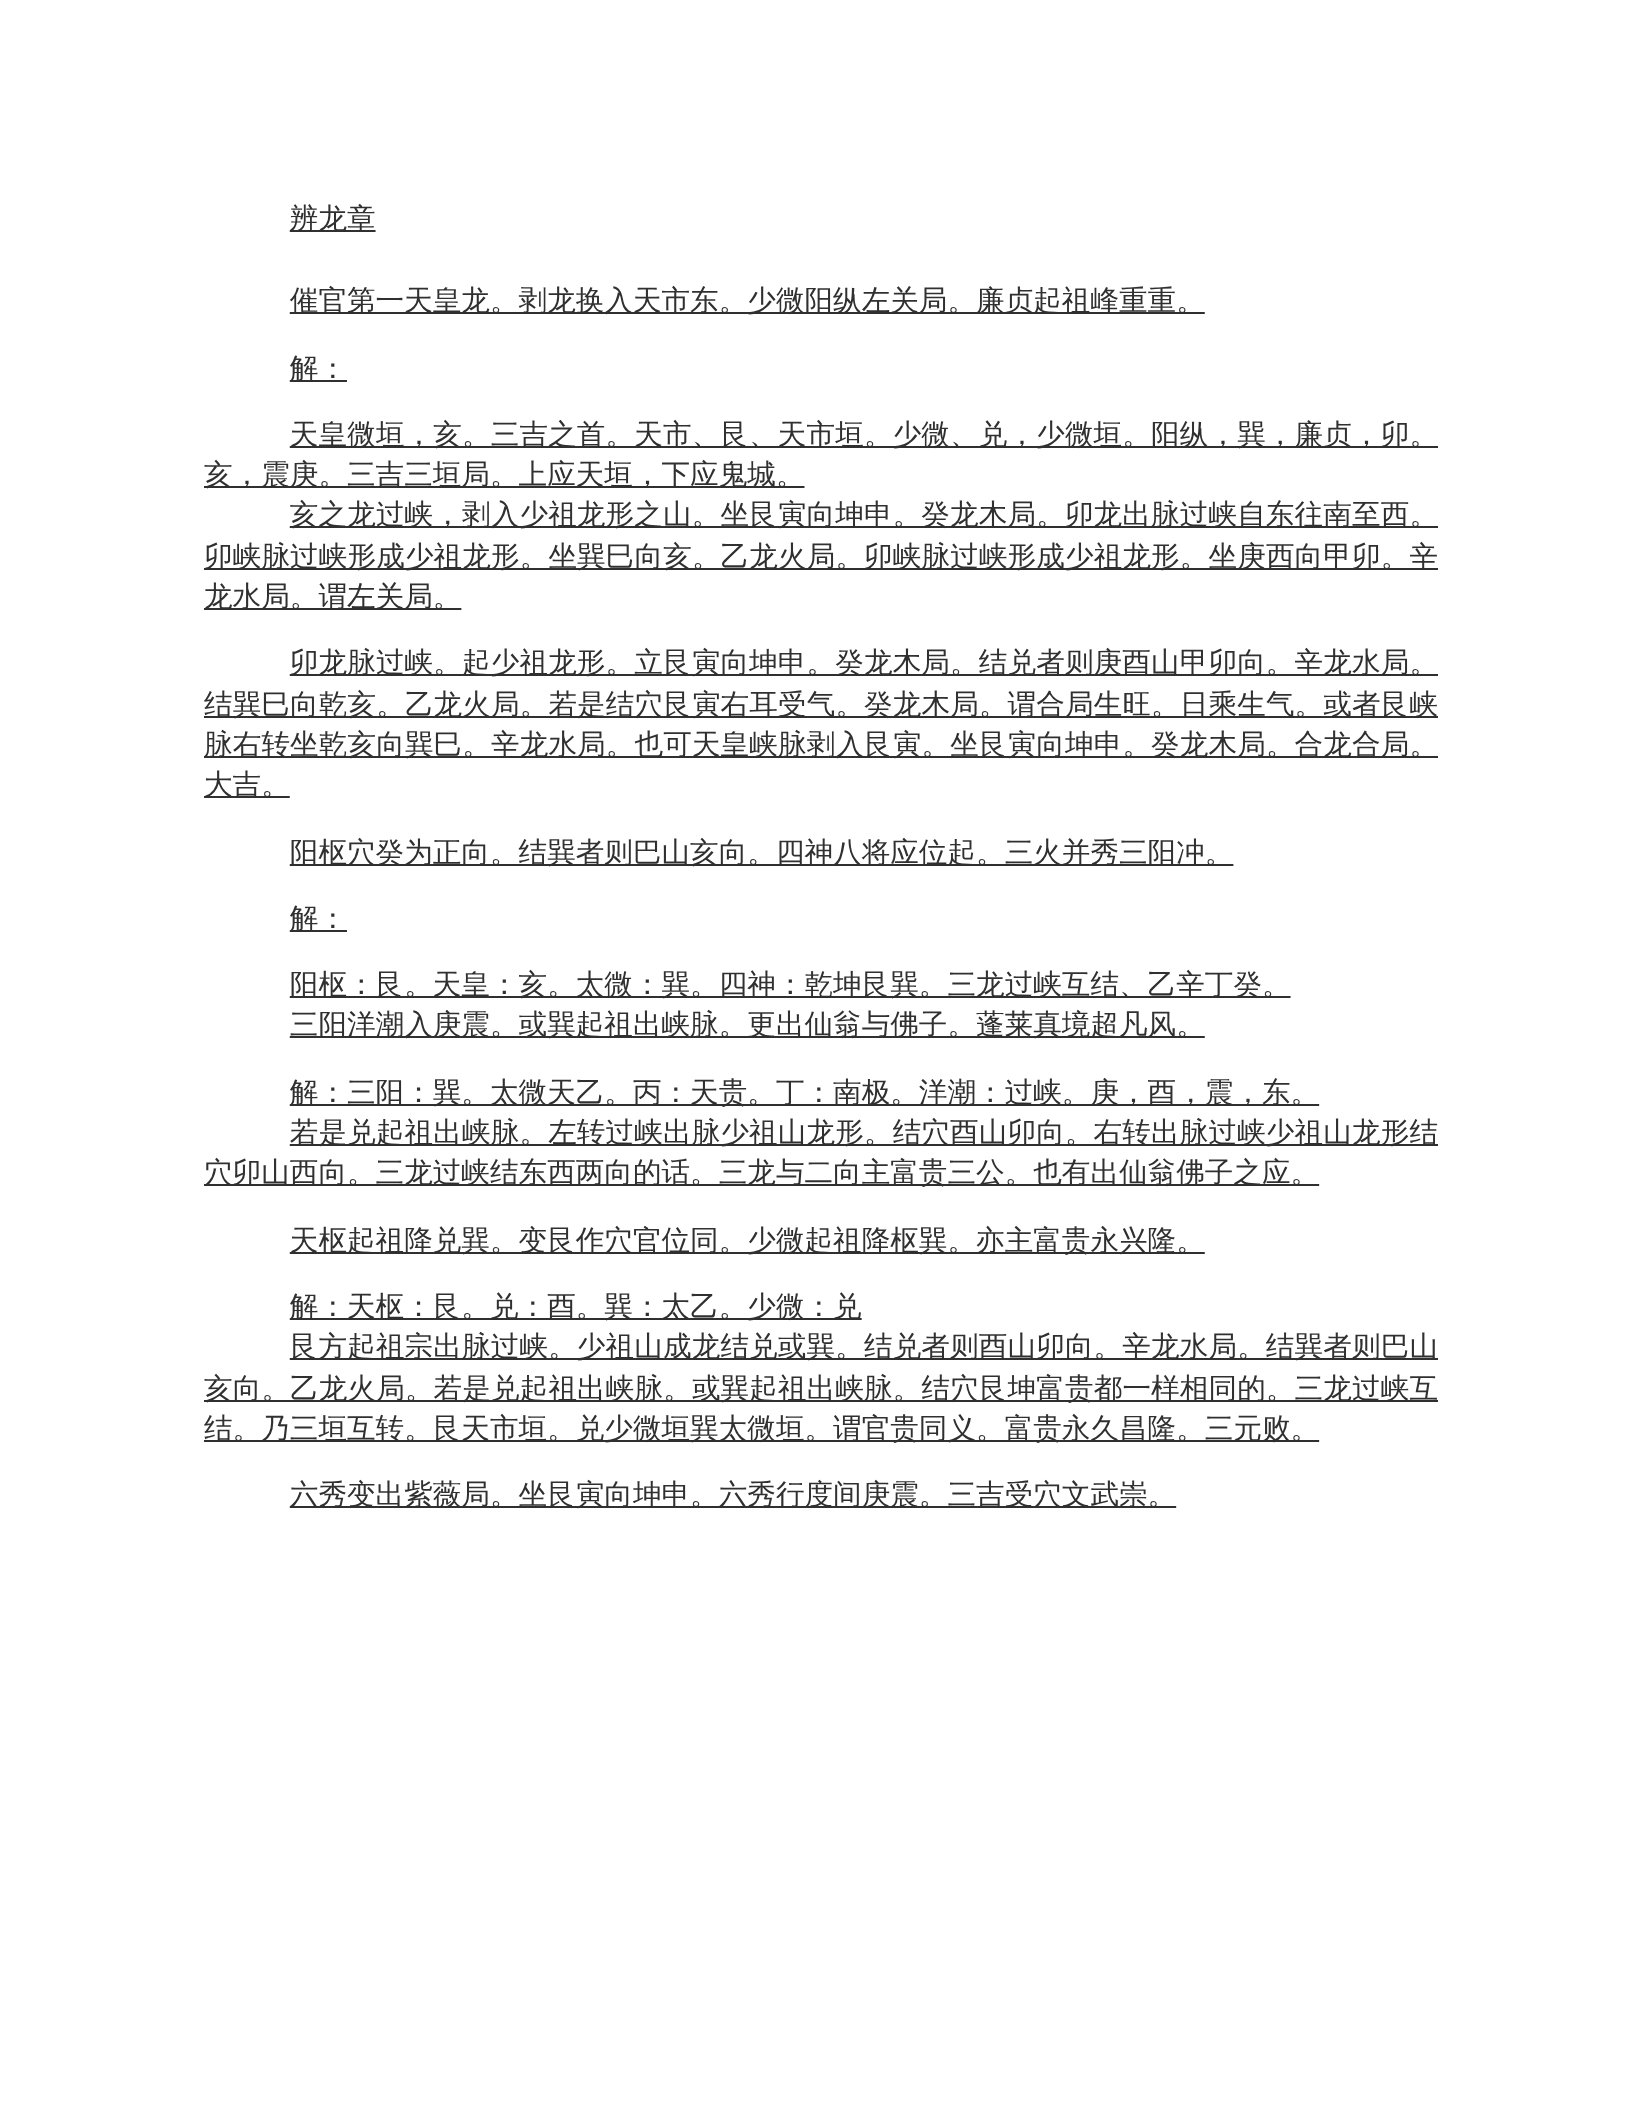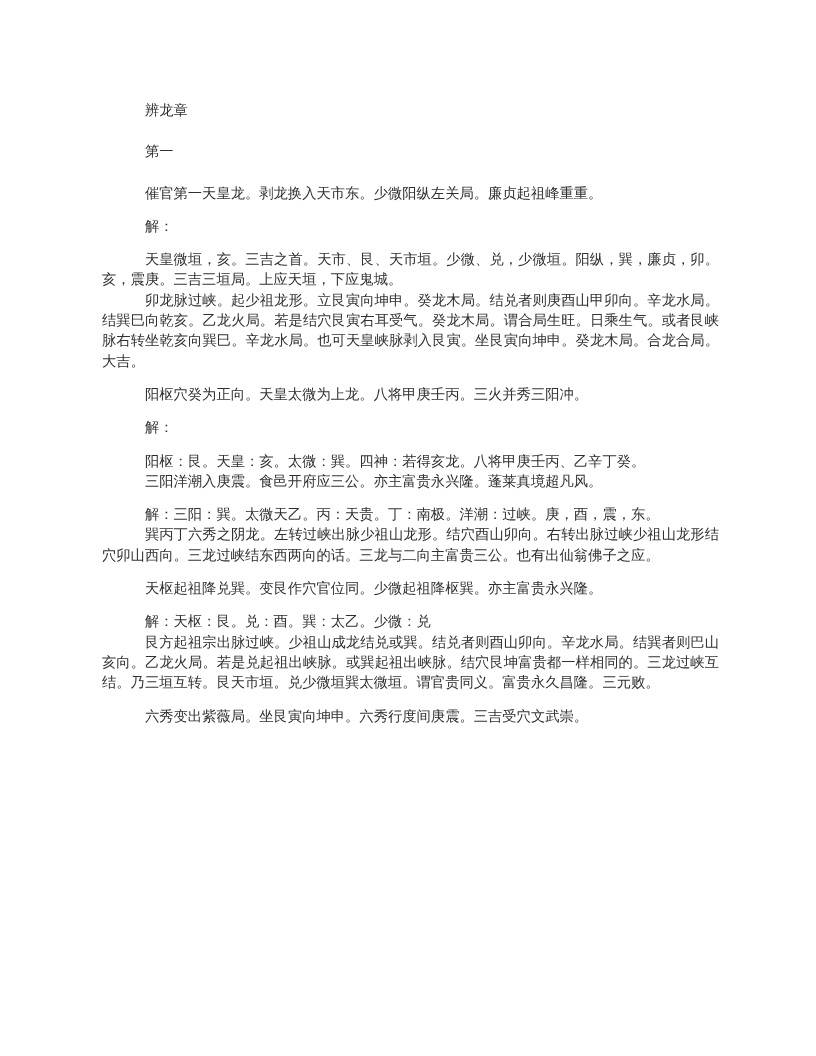--- a/index.html
+++ b/index.html
@@ -23,39 +23,40 @@
     width: 617px;
     font-size: 14.3px;
     line-height: 20.3px;
     color: #303030;
     letter-spacing: 0;
   }
   .blk {
     margin: 0 0 13px 0;
     text-align: justify;
     text-indent: 3em;
+    text-decoration: underline;
   }
   .blk.tight { margin-bottom: 0; }
   .blk.g2 { margin-bottom: 21px; }
 </style>
 </head>
 <body>
 
 <div class="page">
   <div class="content">
     <div class="blk g2">辨龙章</div>
-    <div class="blk g2">第一</div>
     <div class="blk">催官第一天皇龙。剥龙换入天市东。少微阳纵左关局。廉贞起祖峰重重。</div>
     <div class="blk">解：</div>
     <div class="blk tight">天皇微垣，亥。三吉之首。天市、艮、天市垣。少微、兑，少微垣。阳纵，巽，廉贞，卯。亥，震庚。三吉三垣局。上应天垣，下应鬼城。</div>
+    <div class="blk">亥之龙过峡，剥入少祖龙形之山。坐艮寅向坤申。癸龙木局。卯龙出脉过峡自东往南至西。卯峡脉过峡形成少祖龙形。坐巽巳向亥。乙龙火局。卯峡脉过峡形成少祖龙形。坐庚西向甲卯。辛龙水局。谓左关局。</div>
     <div class="blk">卯龙脉过峡。起少祖龙形。立艮寅向坤申。癸龙木局。结兑者则庚酉山甲卯向。辛龙水局。结巽巳向乾亥。乙龙火局。若是结穴艮寅右耳受气。癸龙木局。谓合局生旺。日乘生气。或者艮峡脉右转坐乾亥向巽巳。辛龙水局。也可天皇峡脉剥入艮寅。坐艮寅向坤申。癸龙木局。合龙合局。大吉。</div>
-    <div class="blk">阳枢穴癸为正向。天皇太微为上龙。八将甲庚壬丙。三火并秀三阳冲。</div>
+    <div class="blk">阳枢穴癸为正向。结巽者则巴山亥向。四神八将应位起。三火并秀三阳冲。</div>
     <div class="blk">解：</div>
-    <div class="blk tight">阳枢：艮。天皇：亥。太微：巽。四神：若得亥龙。八将甲庚壬丙、乙辛丁癸。</div>
-    <div class="blk">三阳洋潮入庚震。食邑开府应三公。亦主富贵永兴隆。蓬莱真境超凡风。</div>
+    <div class="blk tight">阳枢：艮。天皇：亥。太微：巽。四神：乾坤艮巽。三龙过峡互结、乙辛丁癸。</div>
+    <div class="blk">三阳洋潮入庚震。或巽起祖出峡脉。更出仙翁与佛子。蓬莱真境超凡风。</div>
     <div class="blk tight">解：三阳：巽。太微天乙。丙：天贵。丁：南极。洋潮：过峡。庚，酉，震，东。</div>
-    <div class="blk">巽丙丁六秀之阴龙。左转过峡出脉少祖山龙形。结穴酉山卯向。右转出脉过峡少祖山龙形结穴卯山西向。三龙过峡结东西两向的话。三龙与二向主富贵三公。也有出仙翁佛子之应。</div>
+    <div class="blk">若是兑起祖出峡脉。左转过峡出脉少祖山龙形。结穴酉山卯向。右转出脉过峡少祖山龙形结穴卯山西向。三龙过峡结东西两向的话。三龙与二向主富贵三公。也有出仙翁佛子之应。</div>
     <div class="blk">天枢起祖降兑巽。变艮作穴官位同。少微起祖降枢巽。亦主富贵永兴隆。</div>
     <div class="blk tight">解：天枢：艮。兑：酉。巽：太乙。少微：兑</div>
     <div class="blk">艮方起祖宗出脉过峡。少祖山成龙结兑或巽。结兑者则酉山卯向。辛龙水局。结巽者则巴山亥向。乙龙火局。若是兑起祖出峡脉。或巽起祖出峡脉。结穴艮坤富贵都一样相同的。三龙过峡互结。乃三垣互转。艮天市垣。兑少微垣巽太微垣。谓官贵同义。富贵永久昌隆。三元败。</div>
     <div class="blk">六秀变出紫薇局。坐艮寅向坤申。六秀行度间庚震。三吉受穴文武崇。</div>
   </div>
 </div>
 
 </body></html>

